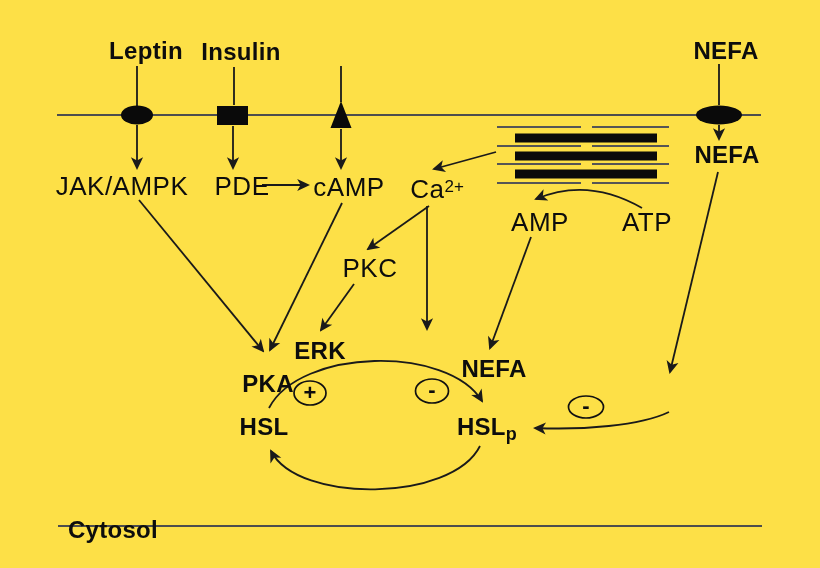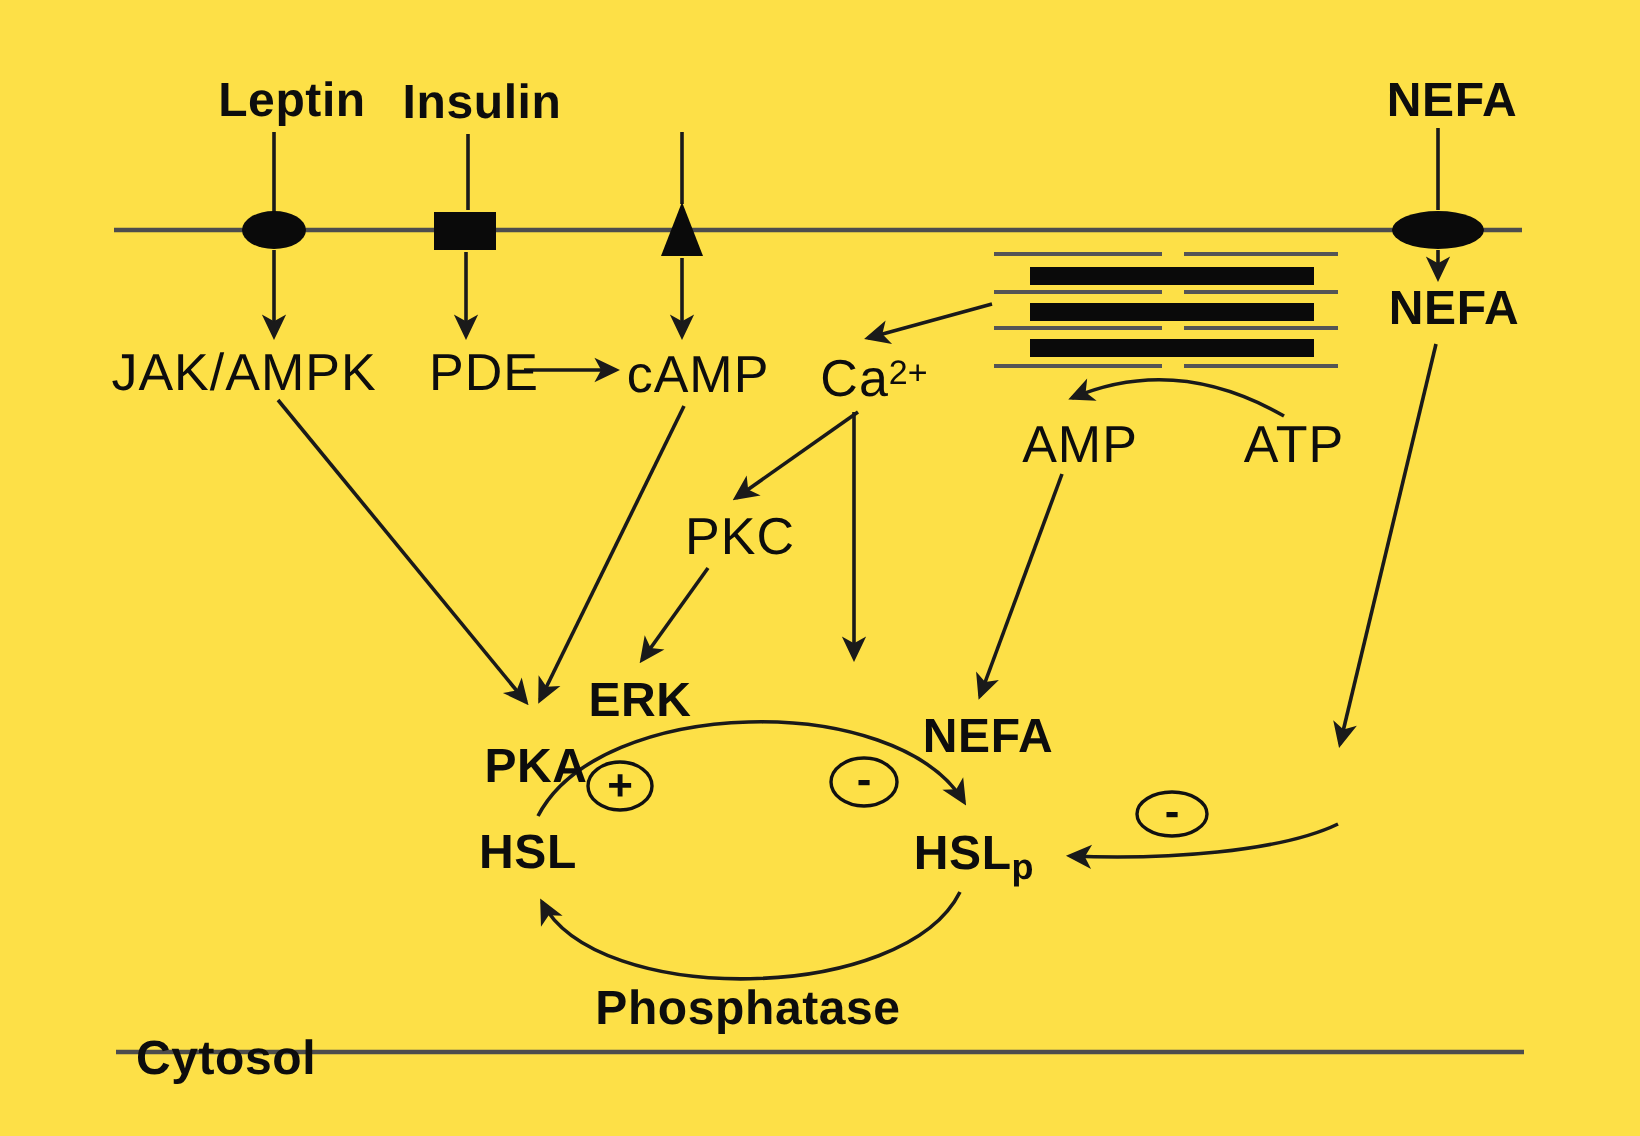--- a/index.html
+++ b/index.html
@@ -116,20 +116,19 @@
   <div class="lbl" style="left:437px;top:189px"><span>Ca</span><sup>2+</sup></div>
   <div class="lbl bold" style="left:727px;top:155px">NEFA</div>
   <div class="lbl" style="left:540px;top:222px">AMP</div>
   <div class="lbl" style="left:647px;top:222px">ATP</div>
   <div class="lbl" style="left:370px;top:268px">PKC</div>
   <div class="lbl bold" style="left:320px;top:351px">ERK</div>
   <div class="lbl bold" style="left:494px;top:369px">NEFA</div>
   <div class="lbl bold" style="left:268px;top:384px">PKA</div>
   <div class="lbl bold" style="left:264px;top:427px">HSL</div>
   <div class="lbl bold" style="left:487px;top:429px"><span>HSL</span><sub>p</sub></div>
-  <div class="lbl bold" style="left:374px;top:505px">Phosphatase</div>
   <div class="lbl bold" style="left:113px;top:530px">Cytosol</div>
 
   <div class="sign" style="left:310px;top:393px">+</div>
   <div class="sign" style="left:432px;top:390px">-</div>
   <div class="sign" style="left:586px;top:406px">-</div>
 
 </div>
 
 </body></html>

